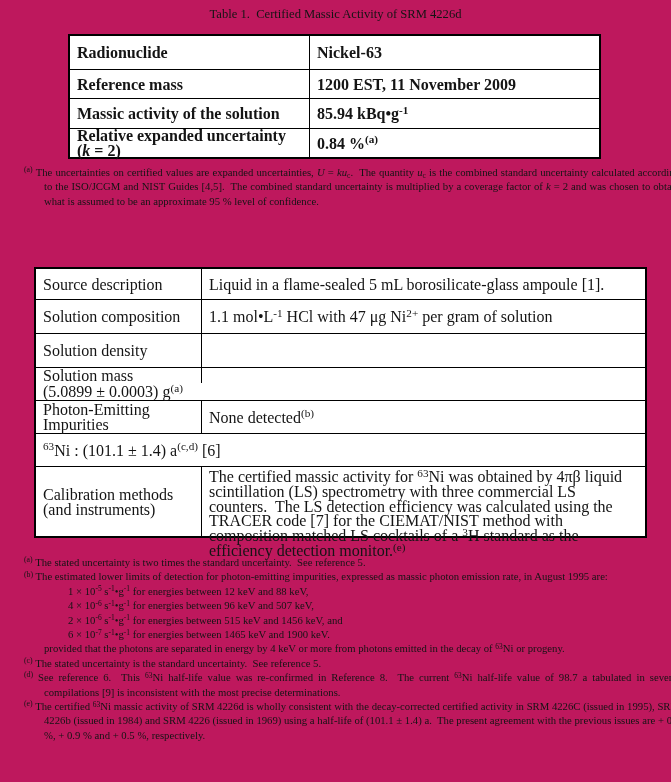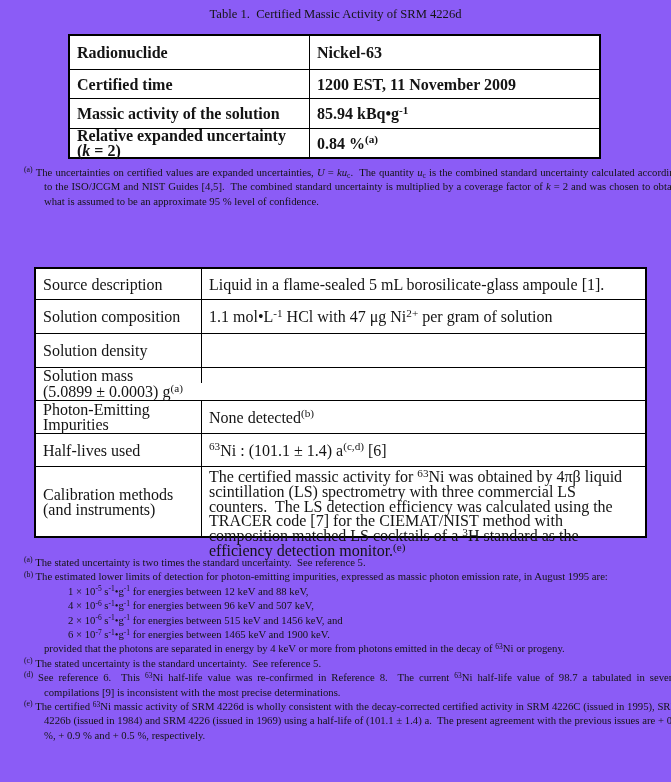--- a/index.html
+++ b/index.html
@@ -1,20 +1,20 @@
 <!DOCTYPE html>
 <html><head>
 <meta charset="utf-8">
 <style>
   html, body { margin: 0; padding: 0; background: #ffffff; }
   .page {
     position: relative;
     width: 671px;
     height: 782px;
-    background: #8b5cf6;
+    background: #be185d;
     color: #141414;
     font-family: "Liberation Serif", "DejaVu Serif", serif;
     overflow: hidden;
   }
   sup { font-size: 70%; line-height: 0; position: relative; vertical-align: baseline; top: -0.45em; }
   sub { font-size: 70%; line-height: 0; position: relative; vertical-align: baseline; top: 0.28em; }
 
   .tbl-caption {
     position: absolute; left: 0; width: 671px;
     text-align: center; font-size: 12.6px; color: #141414;
@@ -80,21 +80,21 @@
     <div class="trow">
       <div class="tcell c1">
           <span>Radionuclide</span>
         </div>
       <div class="tcell c2">
           <span>Nickel-63</span>
         </div>
     </div>
     <div class="trow">
       <div class="tcell c1">
-          <span>Certified time</span>
+          <span>Reference mass</span>
         </div>
       <div class="tcell c2">
           <span>1200 EST, 11 November 2009</span>
         </div>
     </div>
     <div class="trow">
       <div class="tcell c1">
           <span>Massic activity of the solution</span>
         </div>
       <div class="tcell c2">
@@ -149,23 +149,20 @@
     </div>
     <div class="trow">
       <div class="tcell c1">
           <span>Photon-Emitting Impurities</span>
         </div>
       <div class="tcell c2">
           <span>None detected<sup>(b)</sup></span>
         </div>
     </div>
     <div class="trow">
-      <div class="tcell c1">
-          <span>Half-lives used</span>
-        </div>
       <div class="tcell c2">
           <span><sup>63</sup>Ni : (101.1 ± 1.4) a<sup>(c,d)</sup> [6]</span>
         </div>
     </div>
     <div class="trow">
       <div class="tcell c1">
           <span>Calibration methods<br>(and instruments)</span>
         </div>
       <div class="tcell c2">
           <span>The certified massic activity for <sup>63</sup>Ni was obtained by 4πβ liquid scintillation (LS) spectrometry with three commercial LS counters.&nbsp; The LS detection efficiency was calculated using the TRACER code [7] for the CIEMAT/NIST method with composition matched LS cocktails of a <sup>3</sup>H standard as the efficiency detection monitor.<sup>(e)</sup></span>

